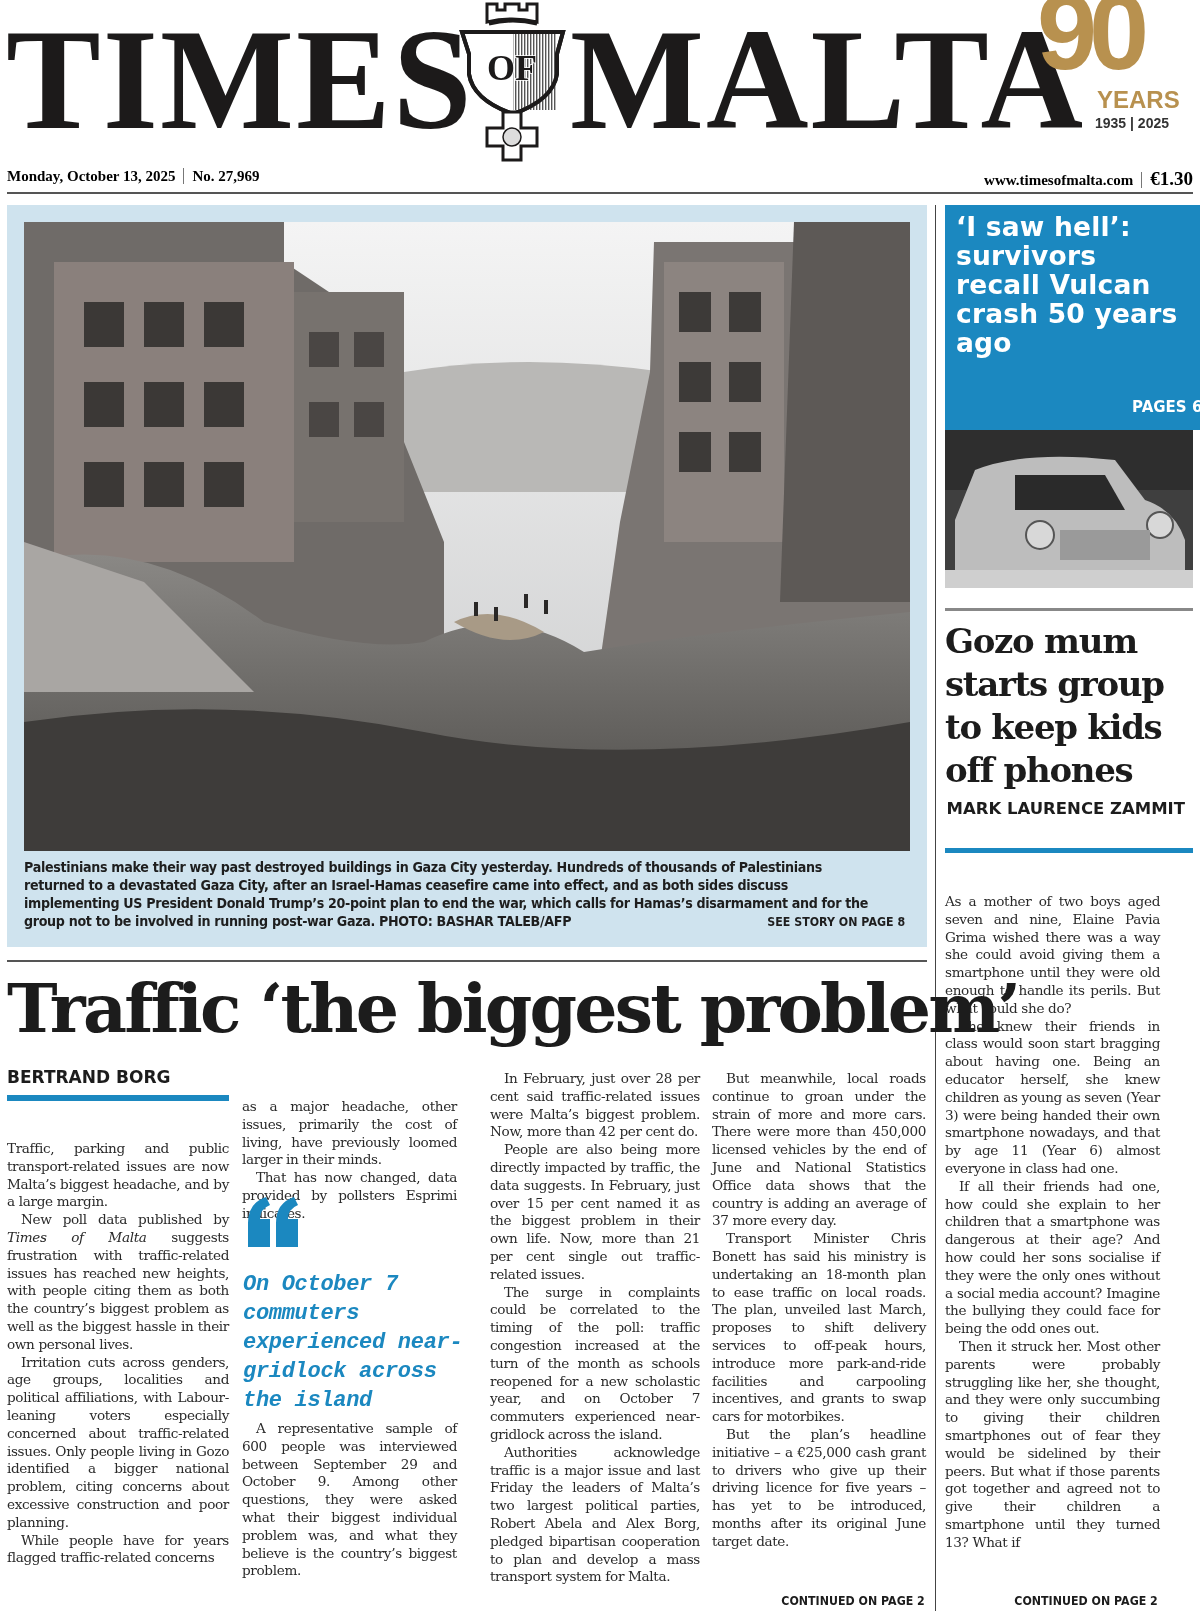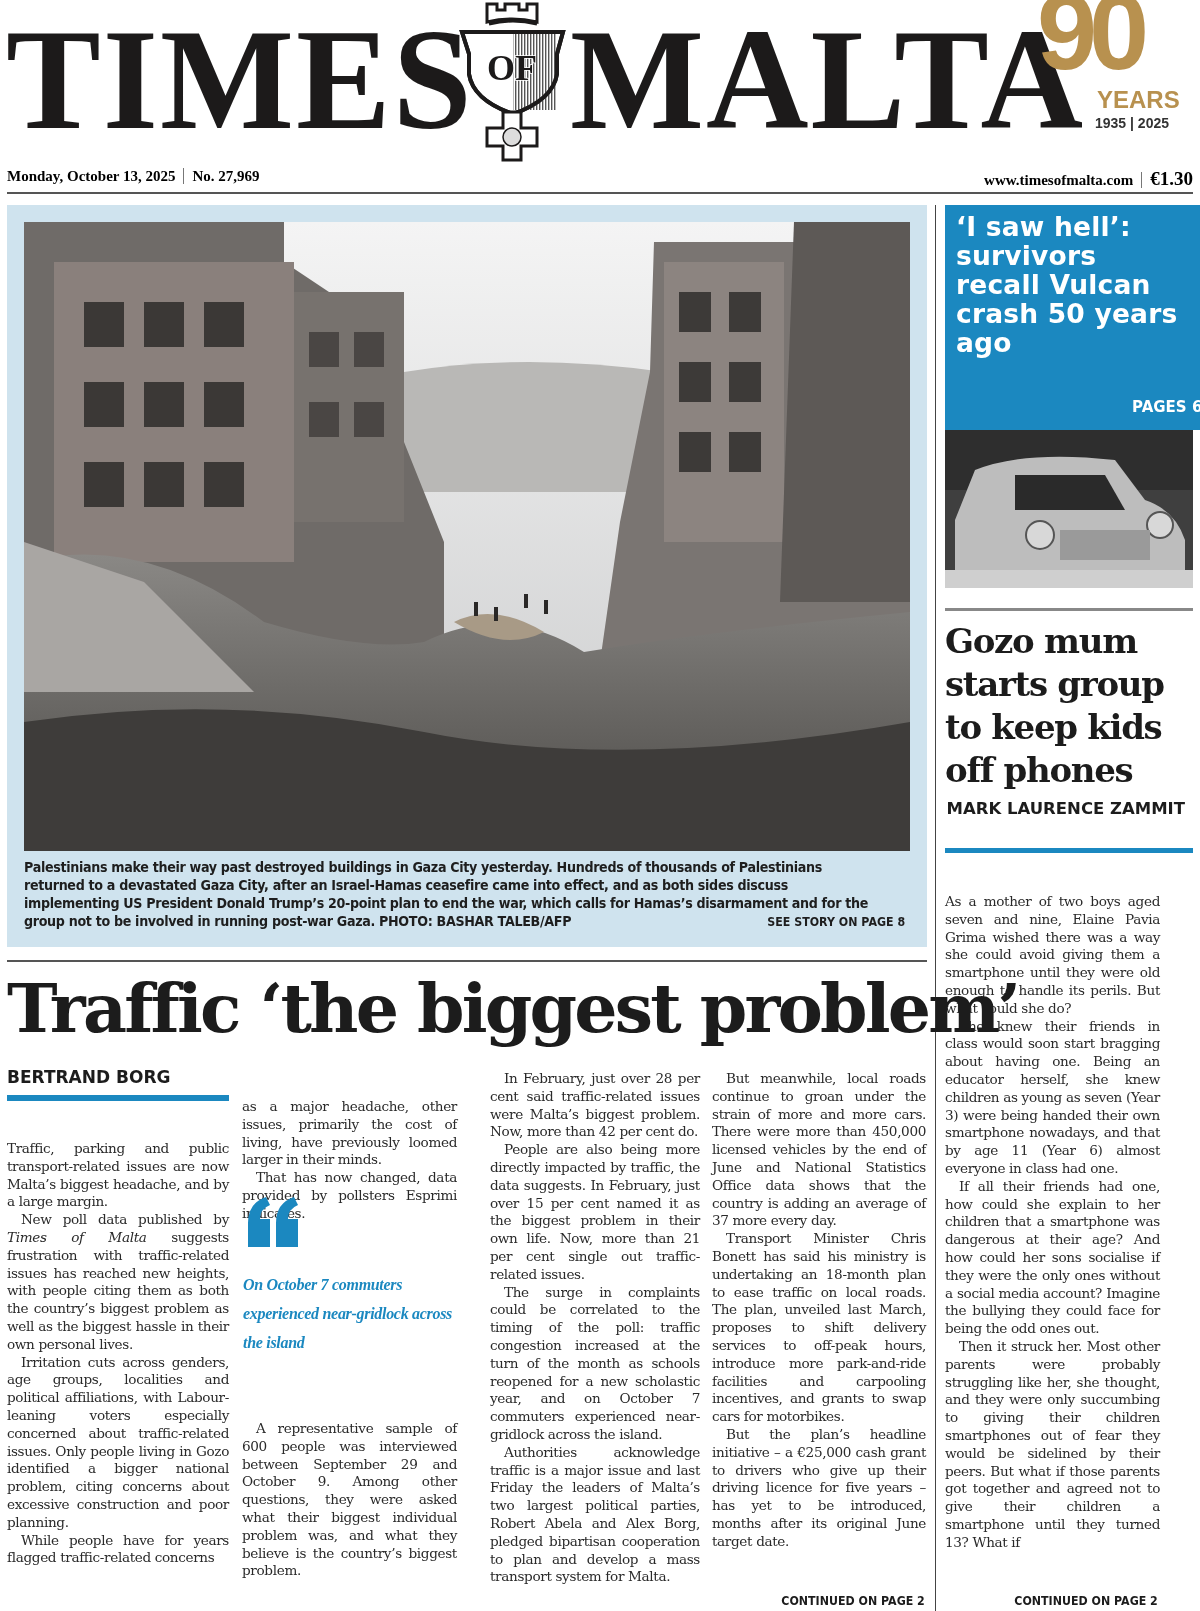--- a/index.html
+++ b/index.html
@@ -68,22 +68,22 @@
   .col p { text-indent: 14px; hyphens: auto; }
   .col p.first { text-indent: 0; }
   .col1 { left: 7px; top: 1140px; width: 222px; }
   .col2 { left: 242px; top: 1070px; width: 215px; margin-top: 28px; }
   .col2b { left: 242px; top: 1420px; width: 215px; }
   .col3 { left: 490px; top: 1070px; width: 210px; }
   .col4 { left: 712px; top: 1070px; width: 214px; }
   .col5 { left: 945px; top: 893px; width: 215px; }
 
   .pull-quote-mark { position: absolute; left: 244px; top: 1195px; width: 60px; height: 60px; }
-  .pull-quote { position: absolute; left: 243px; top: 1270px; width: 220px; font-family: Liberation Serif, serif;
-    font-style: italic; font-weight: 700; font-size: 16px; line-height: 29px; color: #1b88c0; letter-spacing: -0.3px; }
+  .pull-quote { position: absolute; left: 243px; top: 1270px; width: 220px; font-family: Liberation Mono, monospace;
+    font-style: italic; font-weight: 700; font-size: 22px; line-height: 29px; color: #1b88c0; letter-spacing: -0.3px; }
 
   .continued { position: absolute; font-family: "DejaVu Sans", sans-serif; font-weight: 700; font-size: 13px; color: #1c1c1c;
     transform: scaleX(0.85); transform-origin: right top; white-space: nowrap; }
   .cont-main { right: 275px; top: 1593px; }
   .cont-gozo { right: 42px; top: 1593px; }
 
   em.italic { font-style: italic; }
 </style>
 </head>
 <body>

